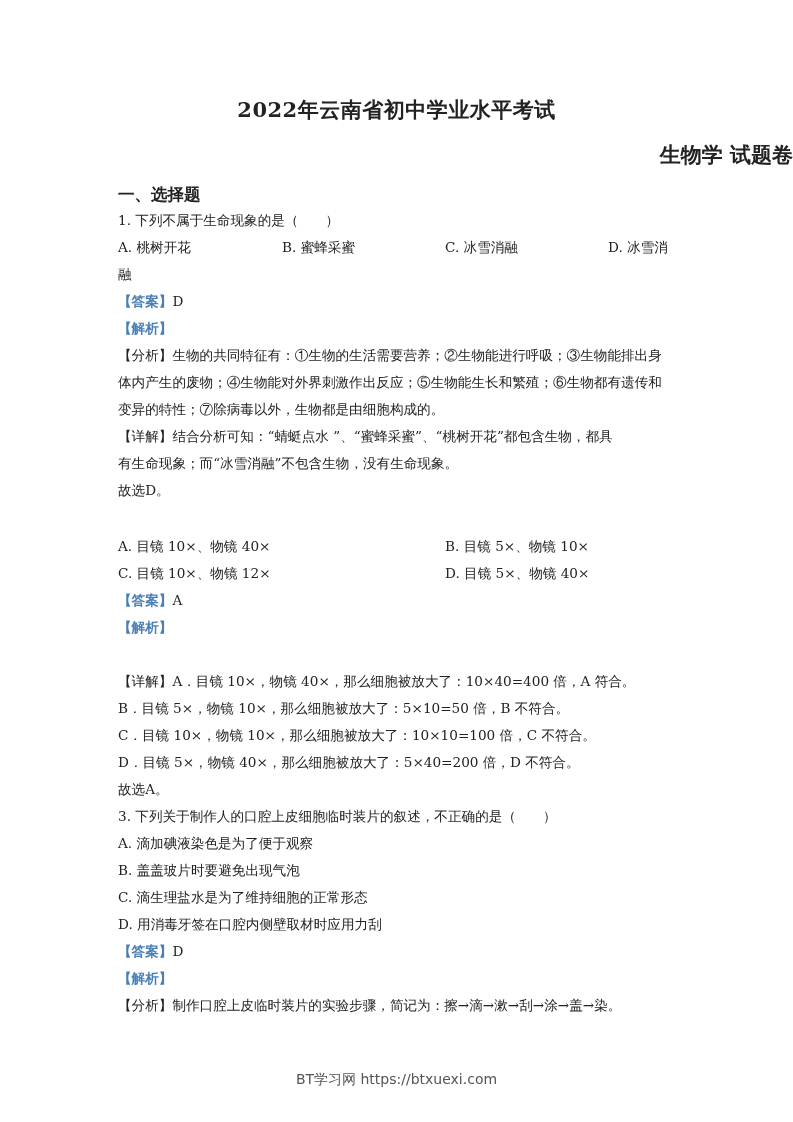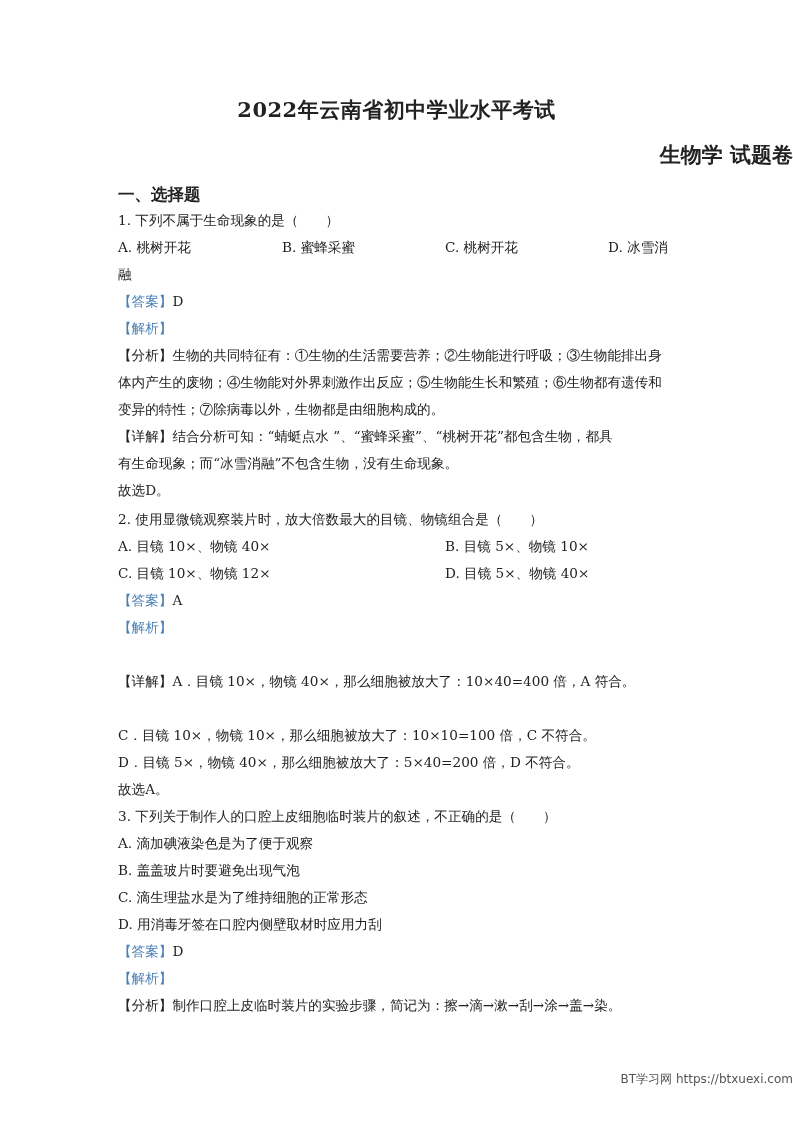--- a/index.html
+++ b/index.html
@@ -5,67 +5,67 @@
   html, body { margin: 0; padding: 0; background: #ffffff; }
   body { width: 793px; height: 1122px; position: relative; overflow: hidden;
          font-family: "DejaVu Serif", "Liberation Serif", serif; color: #222; }
   .page { position: absolute; left: 0; top: 0; width: 677px; height: 1122px; }
   .title1 { position: absolute; left: 0; width: 793px; top: 96px; text-align: center;
             font-size: 21px; font-weight: bold; letter-spacing: 0.5px; }
   .title2 { position: absolute; left: 0; width: 793px; top: 141px; text-align: right;
             font-size: 21px; font-weight: bold; }
   .section { position: absolute; left: 118px; top: 184px; font-size: 16.5px; font-weight: bold; }
   .line { position: absolute; left: 118px; font-size: 13.6px; white-space: nowrap; line-height: 18px; }
-  .tag { color: #4a7fb5; }
+  .tag { color: #4a7fb5; font-weight: bold; }
   .dark { color: #222; }
   .opt { position: absolute; font-size: 13.6px; white-space: nowrap; line-height: 18px; }
-  .footer { position: absolute; left: 0; width: 793px; top: 1071px; text-align: right;
-            font-family: "DejaVu Sans", "Liberation Sans", sans-serif; font-size: 12px; color: #555; }
+  .footer { position: absolute; left: 0; width: 793px; top: 1071px; text-align: center;
+            font-family: "DejaVu Sans", "Liberation Sans", sans-serif; font-size: 14px; color: #555; }
 </style>
 </head>
 <body>
 
 <div class="page">
   <div class="title1">2022年云南省初中学业水平考试</div>
   <div class="title2">生物学  试题卷</div>
   <div class="section">一、选择题</div>
 
   <div class="line" style="top:211px">1. 下列不属于生命现象的是（　　）</div>
   <div class="opt" style="left:118px;top:238px">A. 桃树开花</div>
   <div class="opt" style="left:282px;top:238px">B. 蜜蜂采蜜</div>
-  <div class="opt" style="left:445px;top:238px">C. 桃树开花</div>
+  <div class="opt" style="left:445px;top:238px">C. 冰雪消融</div>
   <div class="opt" style="left:608px;top:238px">D. 冰雪消</div>
   <div class="line" style="top:265px">融</div>
   <div class="line" style="top:292px">
     <span class="tag">【答案】</span><span class="dark">D</span>
   </div>
   <div class="line tag" style="top:319px">【解析】</div>
   <div class="line" style="top:346px">
     <span class="dark">【分析】</span><span>生物的共同特征有：①生物的生活需要营养；②生物能进行呼吸；③生物能排出身</span>
   </div>
   <div class="line" style="top:373px">体内产生的废物；④生物能对外界刺激作出反应；⑤生物能生长和繁殖；⑥生物都有遗传和</div>
   <div class="line" style="top:400px">变异的特性；⑦除病毒以外，生物都是由细胞构成的。</div>
   <div class="line" style="top:427px">
     <span class="dark">【详解】</span><span>结合分析可知：“蜻蜓点水 ”、“蜜蜂采蜜”、“桃树开花”都包含生物，都具</span>
   </div>
   <div class="line" style="top:454px">有生命现象；而“冰雪消融”不包含生物，没有生命现象。</div>
   <div class="line" style="top:481px">故选D。</div>
 
-  <div class="line" style="top:510px">2. 使用显微镜观察装片时，放大倍数最大的目镜、物镜组合是（　　）</div>
   <div class="opt" style="left:118px;top:537px">A. 目镜 10×、物镜 40×</div>
   <div class="opt" style="left:445px;top:537px">B. 目镜 5×、物镜 10×</div>
   <div class="opt" style="left:118px;top:564px">C. 目镜 10×、物镜 12×</div>
   <div class="opt" style="left:445px;top:564px">D. 目镜 5×、物镜 40×</div>
   <div class="line" style="top:591px">
     <span class="tag">【答案】</span><span class="dark">A</span>
   </div>
   <div class="line tag" style="top:618px">【解析】</div>
   <div class="line" style="top:672px">
     <span class="dark">【详解】</span><span>A．目镜 10×，物镜 40×，那么细胞被放大了：10×40=400 倍，A 符合。</span>
   </div>
+  <div class="line" style="top:699px">B．目镜 5×，物镜 10×，那么细胞被放大了：5×10=50 倍，B 不符合。</div>
   <div class="line" style="top:726px">C．目镜 10×，物镜 10×，那么细胞被放大了：10×10=100 倍，C 不符合。</div>
   <div class="line" style="top:753px">D．目镜 5×，物镜 40×，那么细胞被放大了：5×40=200 倍，D 不符合。</div>
   <div class="line" style="top:780px">故选A。</div>
 
   <div class="line" style="top:807px">3. 下列关于制作人的口腔上皮细胞临时装片的叙述，不正确的是（　　）</div>
   <div class="line" style="top:834px">A. 滴加碘液染色是为了便于观察</div>
   <div class="line" style="top:861px">B. 盖盖玻片时要避免出现气泡</div>
   <div class="line" style="top:888px">C. 滴生理盐水是为了维持细胞的正常形态</div>
   <div class="line" style="top:915px">D. 用消毒牙签在口腔内侧壁取材时应用力刮</div>
   <div class="line" style="top:942px">

